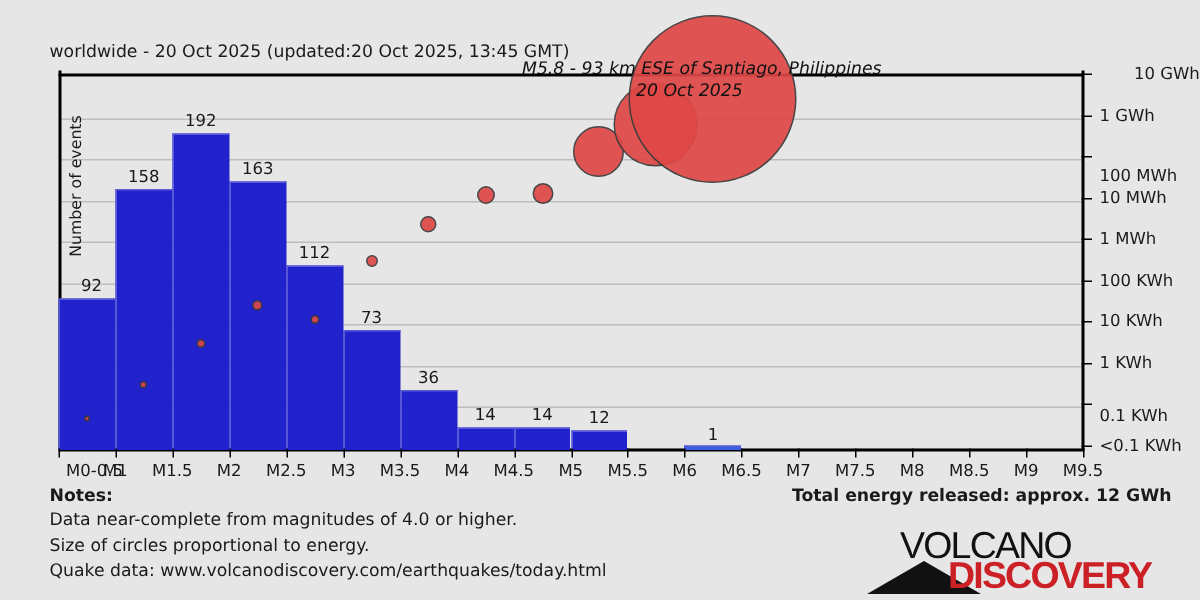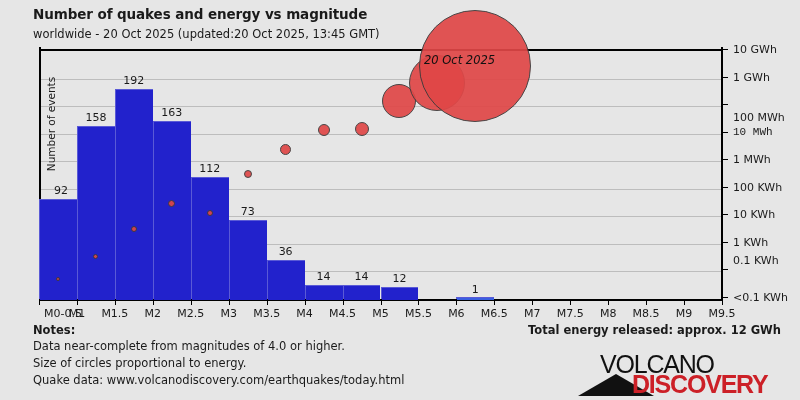--- a/index.html
+++ b/index.html
@@ -182,21 +182,20 @@
     border-left: 38px solid transparent;
     border-right: 38px solid transparent;
     border-bottom: 22px solid #111;
   }
 </style>
 </head>
 <body>
 
 <div id="chart-root">
 
-  <div class="title">Number of quakes and energy vs magnitude</div>
   <div class="subtitle">worldwide - 20 Oct 2025 (updated:20 Oct 2025, 13:45 GMT)</div>
 
   <div class="plot" id="plot-area">
       <div class="gridline" style="top: 28px;"></div>
       <div class="gridline" style="top: 55px;"></div>
       <div class="gridline" style="top: 83px;"></div>
       <div class="gridline" style="top: 110px;"></div>
       <div class="gridline" style="top: 138px;"></div>
       <div class="gridline" style="top: 165px;"></div>
       <div class="gridline" style="top: 193px;"></div>
@@ -283,41 +282,42 @@
       <div class="xlabel" style="left: 608.167px;">M8</div>
       <div class="xtick" style="left: 646.111px;"></div>
       <div class="xlabel" style="left: 646.111px;">M8.5</div>
       <div class="xtick" style="left: 684.056px;"></div>
       <div class="xlabel" style="left: 684.056px;">M9</div>
       <div class="xtick" style="left: 722px;"></div>
       <div class="xlabel" style="left: 722px;">M9.5</div>
     </div>
   <div id="yaxis-right-layer">
       <div class="ytick" style="top: 49px;"></div>
-      <div class="ylabel-right" style="top: 49px;">10 GWh</div>
+      <div class="ylabel-right" style="top: 49px; margin-left: 23px;">10 GWh</div>
       <div class="ytick" style="top: 76.5219px;"></div>
       <div class="ylabel-right" style="top: 76.5219px;">1 GWh</div>
       <div class="ytick" style="top: 104.044px;"></div>
       <div class="ylabel-right" style="top: 117px;">100 MWh</div>
       <div class="ytick" style="top: 131.566px;"></div>
-      <div class="ylabel-right" style="top: 131.566px; font-family: Liberation Mono, monospace;">10 MWh</div>
+      <div class="ylabel-right" style="top: 131.566px;">10 MWh</div>
       <div class="ytick" style="top: 159.088px;"></div>
       <div class="ylabel-right" style="top: 159.088px;">1 MWh</div>
       <div class="ytick" style="top: 186.61px;"></div>
       <div class="ylabel-right" style="top: 186.61px;">100 KWh</div>
       <div class="ytick" style="top: 214.132px;"></div>
       <div class="ylabel-right" style="top: 214.132px;">10 KWh</div>
       <div class="ytick" style="top: 241.654px;"></div>
       <div class="ylabel-right" style="top: 241.654px;">1 KWh</div>
       <div class="ytick" style="top: 269.175px;"></div>
-      <div class="ylabel-right" style="top: 260px;">0.1 KWh</div>
+      <div class="ylabel-right" style="top: 277px;">0.1 KWh</div>
       <div class="ytick" style="top: 296.697px;"></div>
       <div class="ylabel-right" style="top: 296.697px;">&lt;0.1 KWh</div>
     </div>
 
+  <div class="annotation" id="anno1" style="left: 348px; top: 38px;">M5.8 - 93 km ESE of Santiago, Philippines</div>
   <div class="annotation" id="anno2" style="left: 424px; top: 53px;">20 Oct 2025</div>
 
   <div class="notes-title">Notes:</div>
   <div class="note-line" style="top:339px">Data near-complete from magnitudes of 4.0 or higher.</div>
   <div class="note-line" style="top:373px">Quake data: www.volcanodiscovery.com/earthquakes/today.html</div>
   <div class="note-line" style="top:356px">Size of circles proportional to energy.</div>
 
   <div class="total-energy">Total energy released: approx. 12 GWh</div>
 
   <div class="logo">

